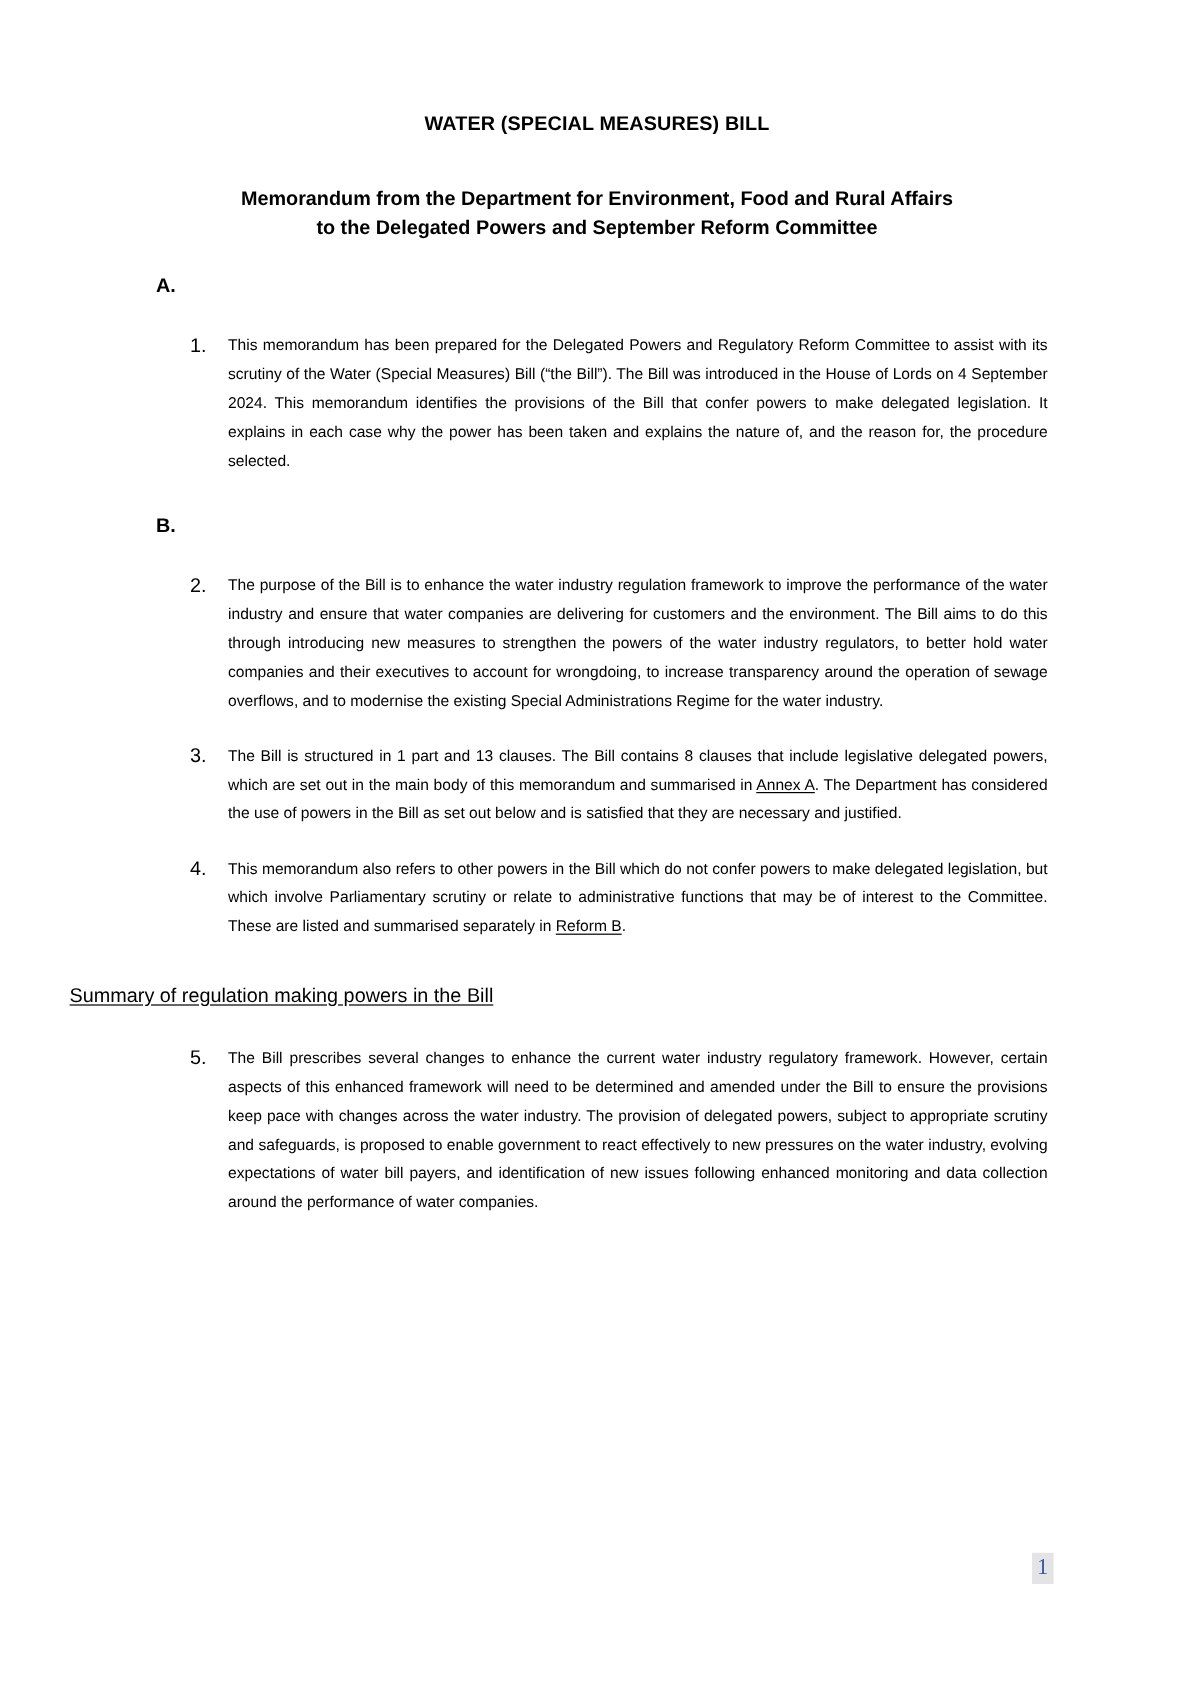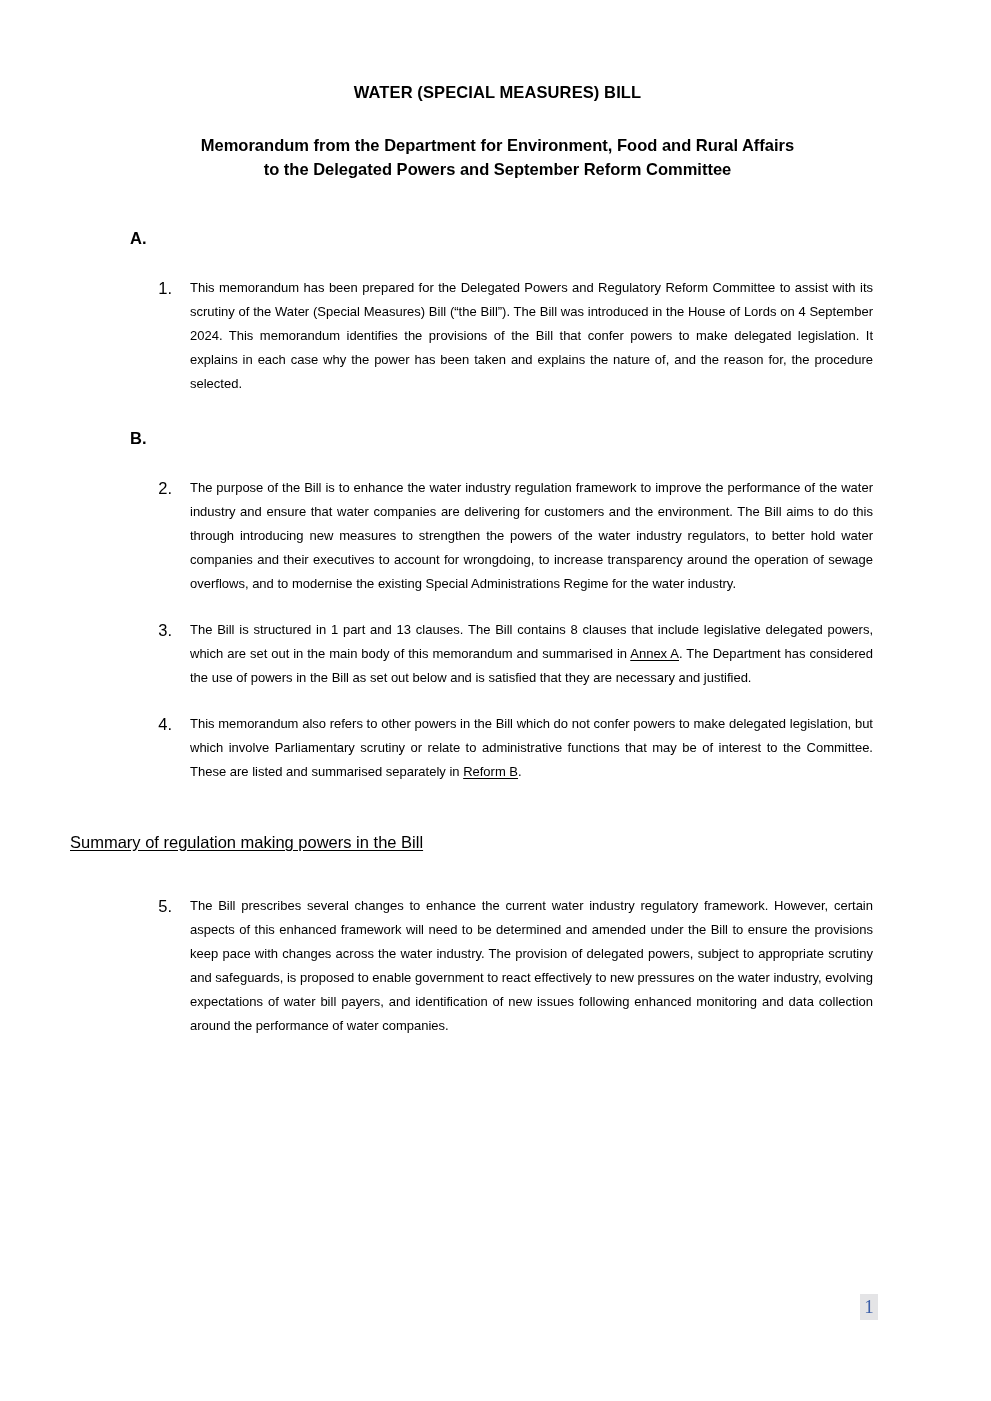--- a/index.html
+++ b/index.html
@@ -16,33 +16,33 @@
     overflow: hidden;
     font-family: "Liberation Sans", sans-serif;
     color: #000000;
     -webkit-font-smoothing: antialiased;
   }
 
   
   .title-block {
     position: absolute;
     left: 130px;
-    top: 81px;
+    top: 92px;
     width: 735px;
   }
   .doc-title {
     font-size: 16.5px;
     font-weight: bold;
     text-align: center;
     letter-spacing: 0.1px;
     line-height: 22px;
     margin: 0;
   }
   .doc-subtitle {
-    margin: 0;
+    margin: 10px;
     padding-top: 30px;
     font-size: 16.5px;
     font-weight: bold;
     text-align: center;
     line-height: 24px;
   }
   .doc-subtitle .sub-line {
     display: block;
     white-space: nowrap;
   }
@@ -96,21 +96,21 @@
     line-height: 24px;
     text-align: justify;
     text-justify: inter-word;
     hyphens: none;
   }
 
   .sub-head {
     padding-left: 58px;
     font-size: 16.5px;
     line-height: 24px;
-    margin: 12px;
+    margin: 0;
   }
   .sub-head .u {
     text-decoration: underline;
     text-underline-offset: 2px;
   }
 
   .u-inline {
     text-decoration: underline;
     text-underline-offset: 2px;
     margin-top: 31px;

